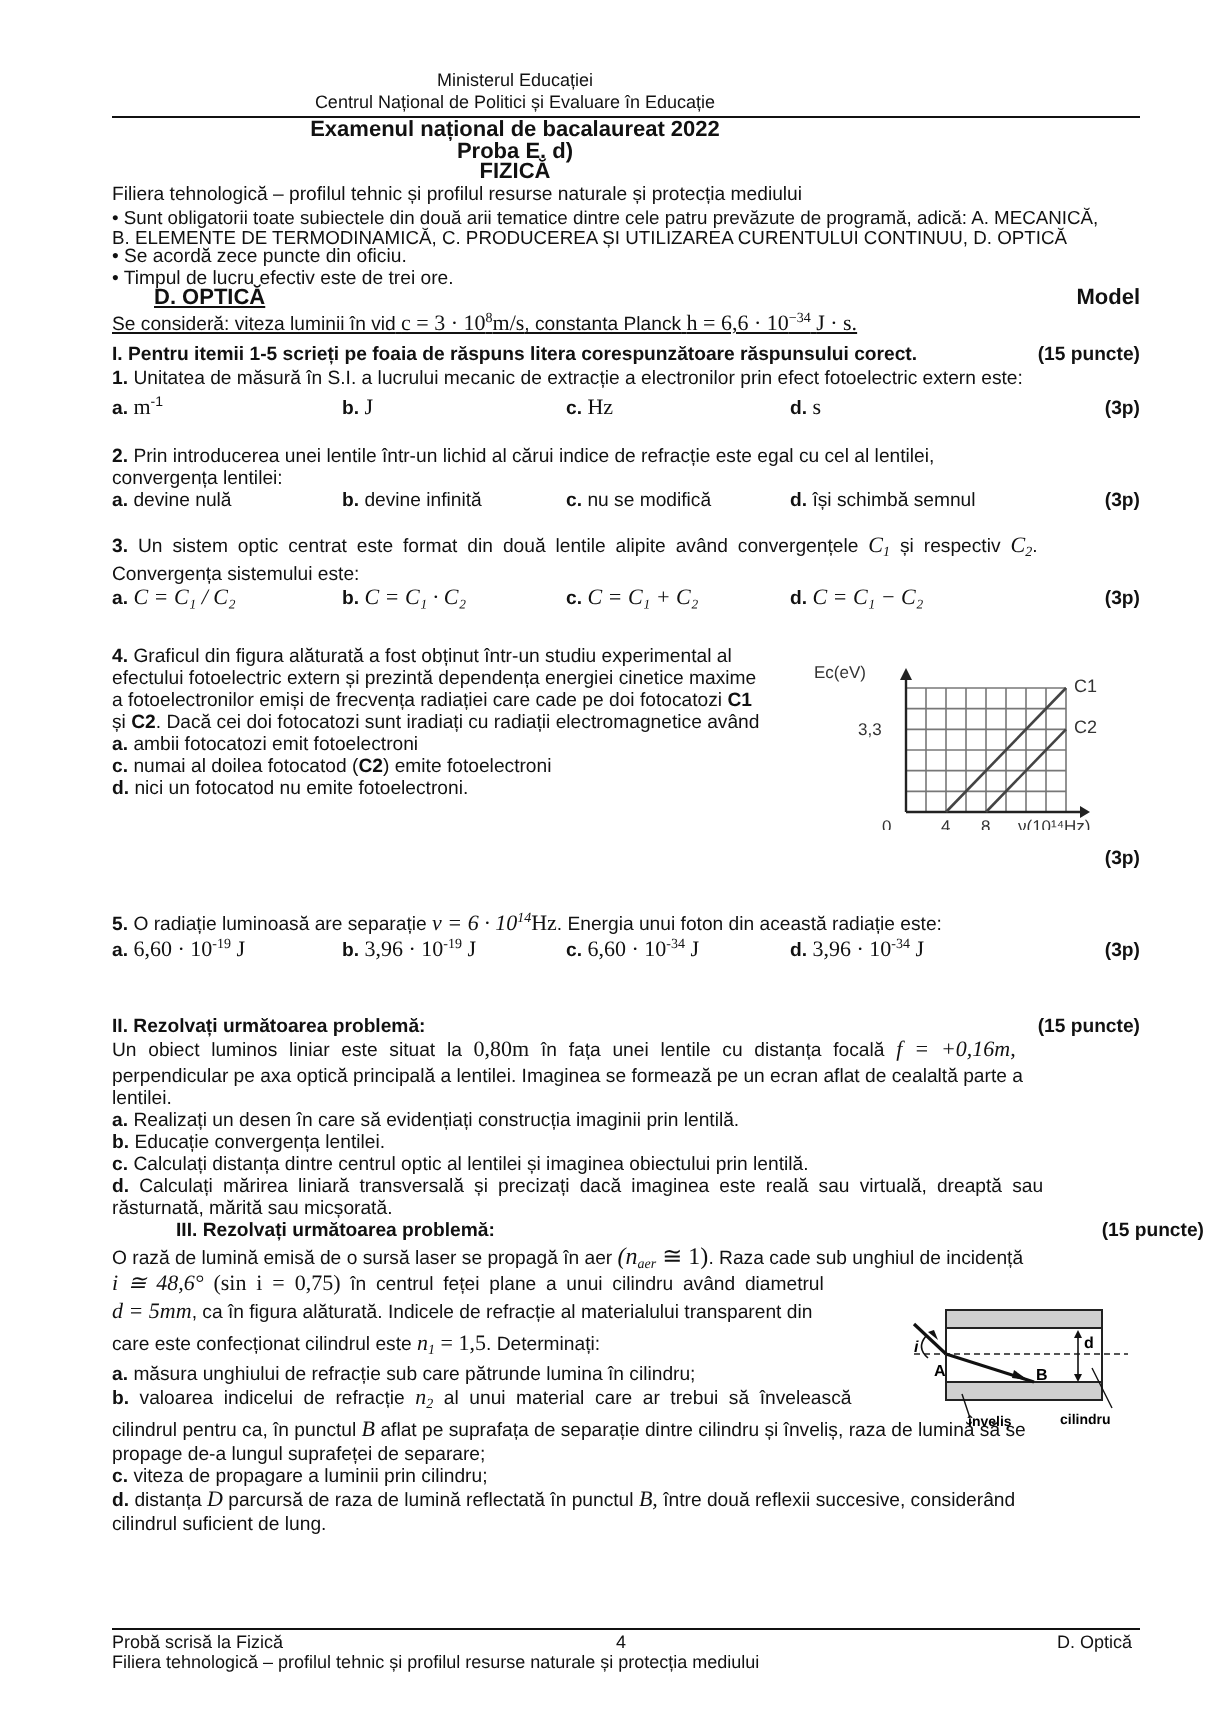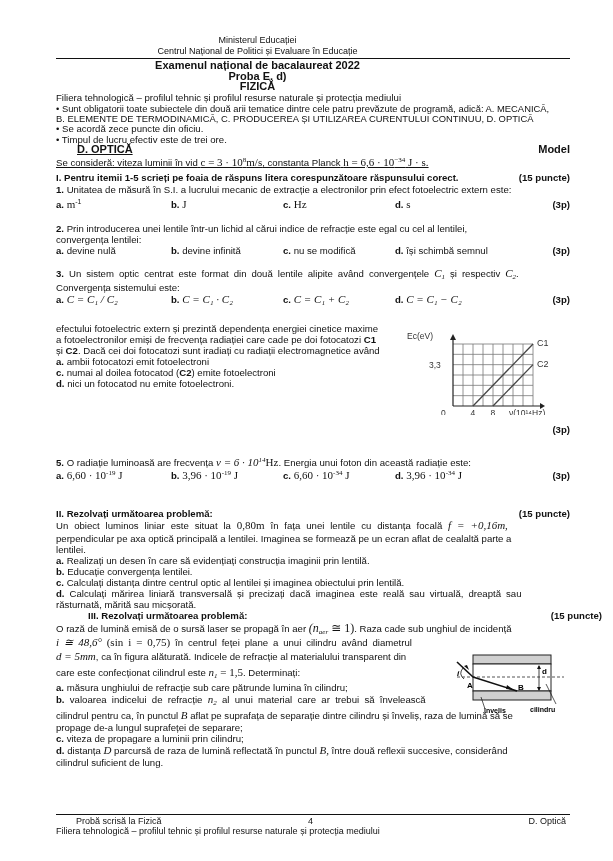--- a/index.html
+++ b/index.html
@@ -79,20 +79,21 @@
 <div class="row" style="top:282px;">Convergența sistemului este:</div>
 <div class="row" style="top:294px;height:13px;">
   <span class="opt" style="left:0;"><b>a.</b> <span class="math">C = C₁ / C₂</span></span>
   <span class="opt" style="left:115px;"><b>b.</b> <span class="math">C = C₁ · C₂</span></span>
   <span class="opt" style="left:227px;"><b>c.</b> <span class="math">C = C₁ + C₂</span></span>
   <span class="opt" style="left:339px;"><b>d.</b> <span class="math">C = C₁ − C₂</span></span>
   <span class="pts">(3p)</span>
 </div>
 
 <div class="abs just" style="left:56px;top:323px;width:357px;">
+  <div><b>4.</b> <span>Graficul din figura alăturată a fost obținut într-un studiu experimental al</span></div>
   <div>efectului fotoelectric extern și prezintă dependența energiei cinetice maxime</div>
   <div><span>a fotoelectronilor emiși de frecvența radiației care cade pe doi fotocatozi</span> <b>C1</b></div>
   <div><span>și</span> <b>C2</b><span>. Dacă cei doi fotocatozi sunt iradiați cu radiații electromagnetice având</span></div>
   <div><b>a.</b> <span>ambii fotocatozi emit fotoelectroni</span></div>
   <div><b>c.</b> <span>numai al doilea fotocatod (</span><b>C2</b><span>) emite fotoelectroni</span></div>
   <div><b>d.</b> <span>nici un fotocatod nu emite fotoelectroni.</span></div>
 </div>
 <div class="abs b" style="right:43px;top:424px;">(3p)</div>
 
 <svg class="abs" style="left:405px;top:330px;" width="170" height="85">
@@ -128,21 +129,21 @@
       <text x="2" y="9" font-size="8.5" fill="#333">Ec(eV)</text>
       <text x="104" y="86" font-size="8.5" fill="#333">ν(10¹⁴Hz)</text>
       <text x="36" y="86" font-size="8.5" fill="#333">0</text>
       <text x="65.5" y="86" font-size="8.5" fill="#333">4</text>
       <text x="85.5" y="86" font-size="8.5" fill="#333">8</text>
       <text x="24" y="37.66666666666667" font-size="8.5" fill="#333">3,3</text>
     </g>
 </svg>
 
 <div class="row" style="top:457px;white-space:nowrap;">
-  <b>5.</b> <span>O radiație luminoasă are frecvența</span>
+  <b>5.</b> <span>O radiație luminoasă are separație</span>
   <span class="math"><span>ν = 6 · 10</span><sup>14</sup><span style="font-style:normal">Hz</span></span><span>. Energia unui foton din această radiație este:</span>
 </div>
 <div class="row" style="top:470px;height:13px;">
   <span class="opt" style="left:0;"><b>a.</b> <span class="num"><span>6,60 · 10</span><sup>-19</sup> <span>J</span></span></span>
   <span class="opt" style="left:115px;"><b>b.</b> <span class="num"><span>3,96 · 10</span><sup>-19</sup> <span>J</span></span></span>
   <span class="opt" style="left:227px;"><b>c.</b> <span class="num"><span>6,60 · 10</span><sup>-34</sup> <span>J</span></span></span>
   <span class="opt" style="left:339px;"><b>d.</b> <span class="num"><span>3,96 · 10</span><sup>-34</sup> <span>J</span></span></span>
   <span class="pts">(3p)</span>
 </div>
 
@@ -221,16 +222,16 @@
   <text x="15" y="38" font-size="8" font-weight="bold">A</text>
   <text x="66" y="40" font-size="8" font-weight="bold">B</text>
   <text x="90" y="24" font-size="8" font-weight="bold">d</text>
   <line x1="29" y1="47" x2="33" y2="59" stroke="#111" stroke-width="0.7"></line>
   <line x1="94" y1="34" x2="104" y2="54" stroke="#111" stroke-width="0.7"></line>
   <text x="32" y="63" font-size="7" font-weight="bold">înveliș</text>
   <text x="78" y="62" font-size="7" font-weight="bold">cilindru</text>
 </svg>
 
 <div class="hr" style="top:814px;"></div>
-<div class="abs" style="left:56px;top:816px;font-size:9px;margin-left:20px;">Probă scrisă la Fizică</div>
+<div class="abs" style="left:56px;top:816px;font-size:9px;">Probă scrisă la Fizică</div>
 <div class="abs" style="left:308px;top:816px;font-size:9px;">4</div>
 <div class="abs" style="right:47px;top:816px;font-size:9px;">D. Optică</div>
 <div class="abs" style="left:56px;top:826px;font-size:9px;">Filiera tehnologică – profilul tehnic și profilul resurse naturale și protecția mediului</div>
 
 </body></html>

